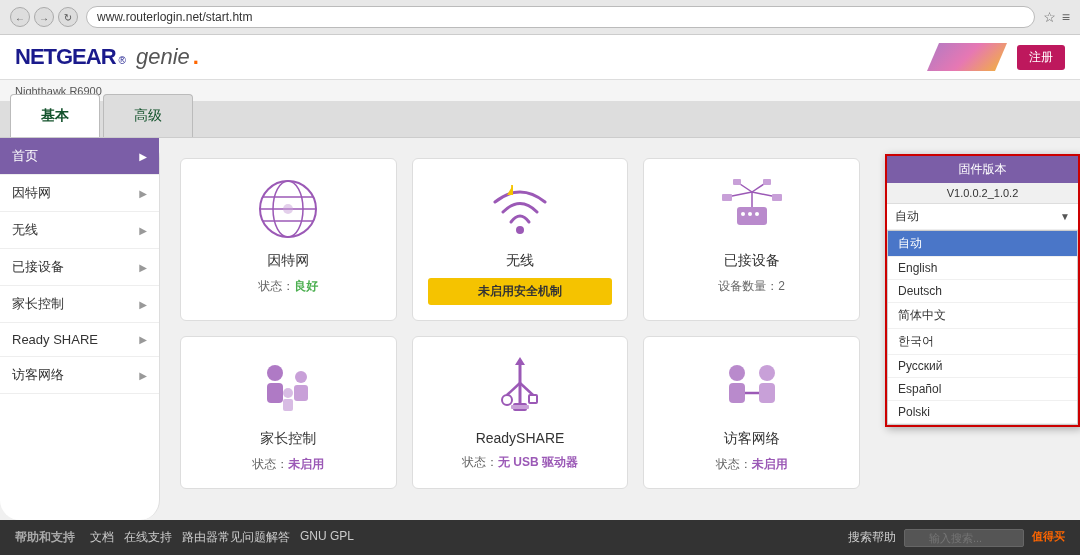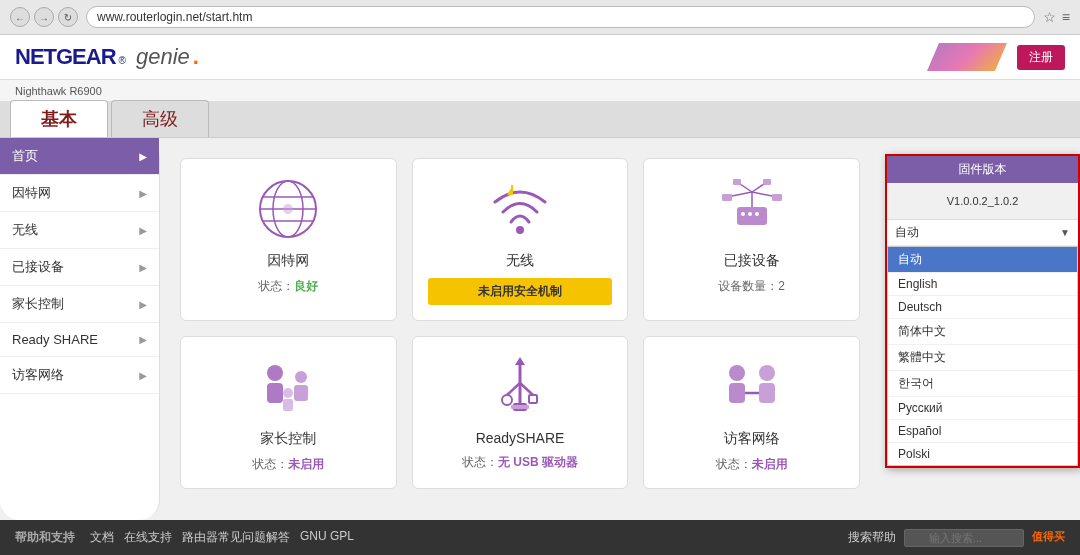--- a/index.html
+++ b/index.html
@@ -100,27 +100,27 @@
     
     .tab-bar {
       display: flex;
       height: 35px;
       background: #ddd;
       align-items: flex-end;
       padding: 0 0 0 10px;
       gap: 3px;
     }
     .tab {
-      padding: 6px 30px;
+      padding: 12px 30px;
       background: #ddd;
       border: 1px solid #bbb;
       border-bottom: none;
       cursor: pointer;
-      font-size: 18px;
-      color: #7f1d1d;
+      font-size: 14px;
+      color: #14532d;
       border-radius: 4px 4px 0 0;
     }
     .tab.active {
       background: white;
       border-bottom: 1px solid white;
       margin-bottom: -1px;
       font-weight: bold;
     }
 
     
@@ -220,21 +220,21 @@
     }
     .dropdown-header {
       background: #7b5ea7;
       color: white;
       padding: 5px 10px;
       font-size: 12px;
       text-align: center;
     }
     .fw-version {
       background: #f0f0f0;
-      padding: 12px 10px;
+      padding: 4px 10px;
       font-size: 11px;
       color: #333;
       border-bottom: 1px solid #ddd;
       text-align: center;
     }
     .lang-select-row {
       display: flex;
       align-items: center;
       padding: 4px 8px;
       border-bottom: 1px solid #eee;
@@ -502,21 +502,20 @@
         <div class="lang-select-row">
           <span class="lang-select-label">自动</span>
           <span class="dropdown-arrow">▼</span>
         </div>
         <div class="lang-list" id="lang-list">
 
         <div class="lang-option selected">自动</div>
             <div class="lang-option">English</div>
             <div class="lang-option">Deutsch</div>
             <div class="lang-option">简体中文</div>
-            <div class="lang-option">繁體中文</div>
             <div class="lang-option">한국어</div>
             <div class="lang-option">Русский</div>
             <div class="lang-option">Español</div>
             <div class="lang-option">Polski</div>
           </div>
       </div>
 
     </div>
   </div>
 

